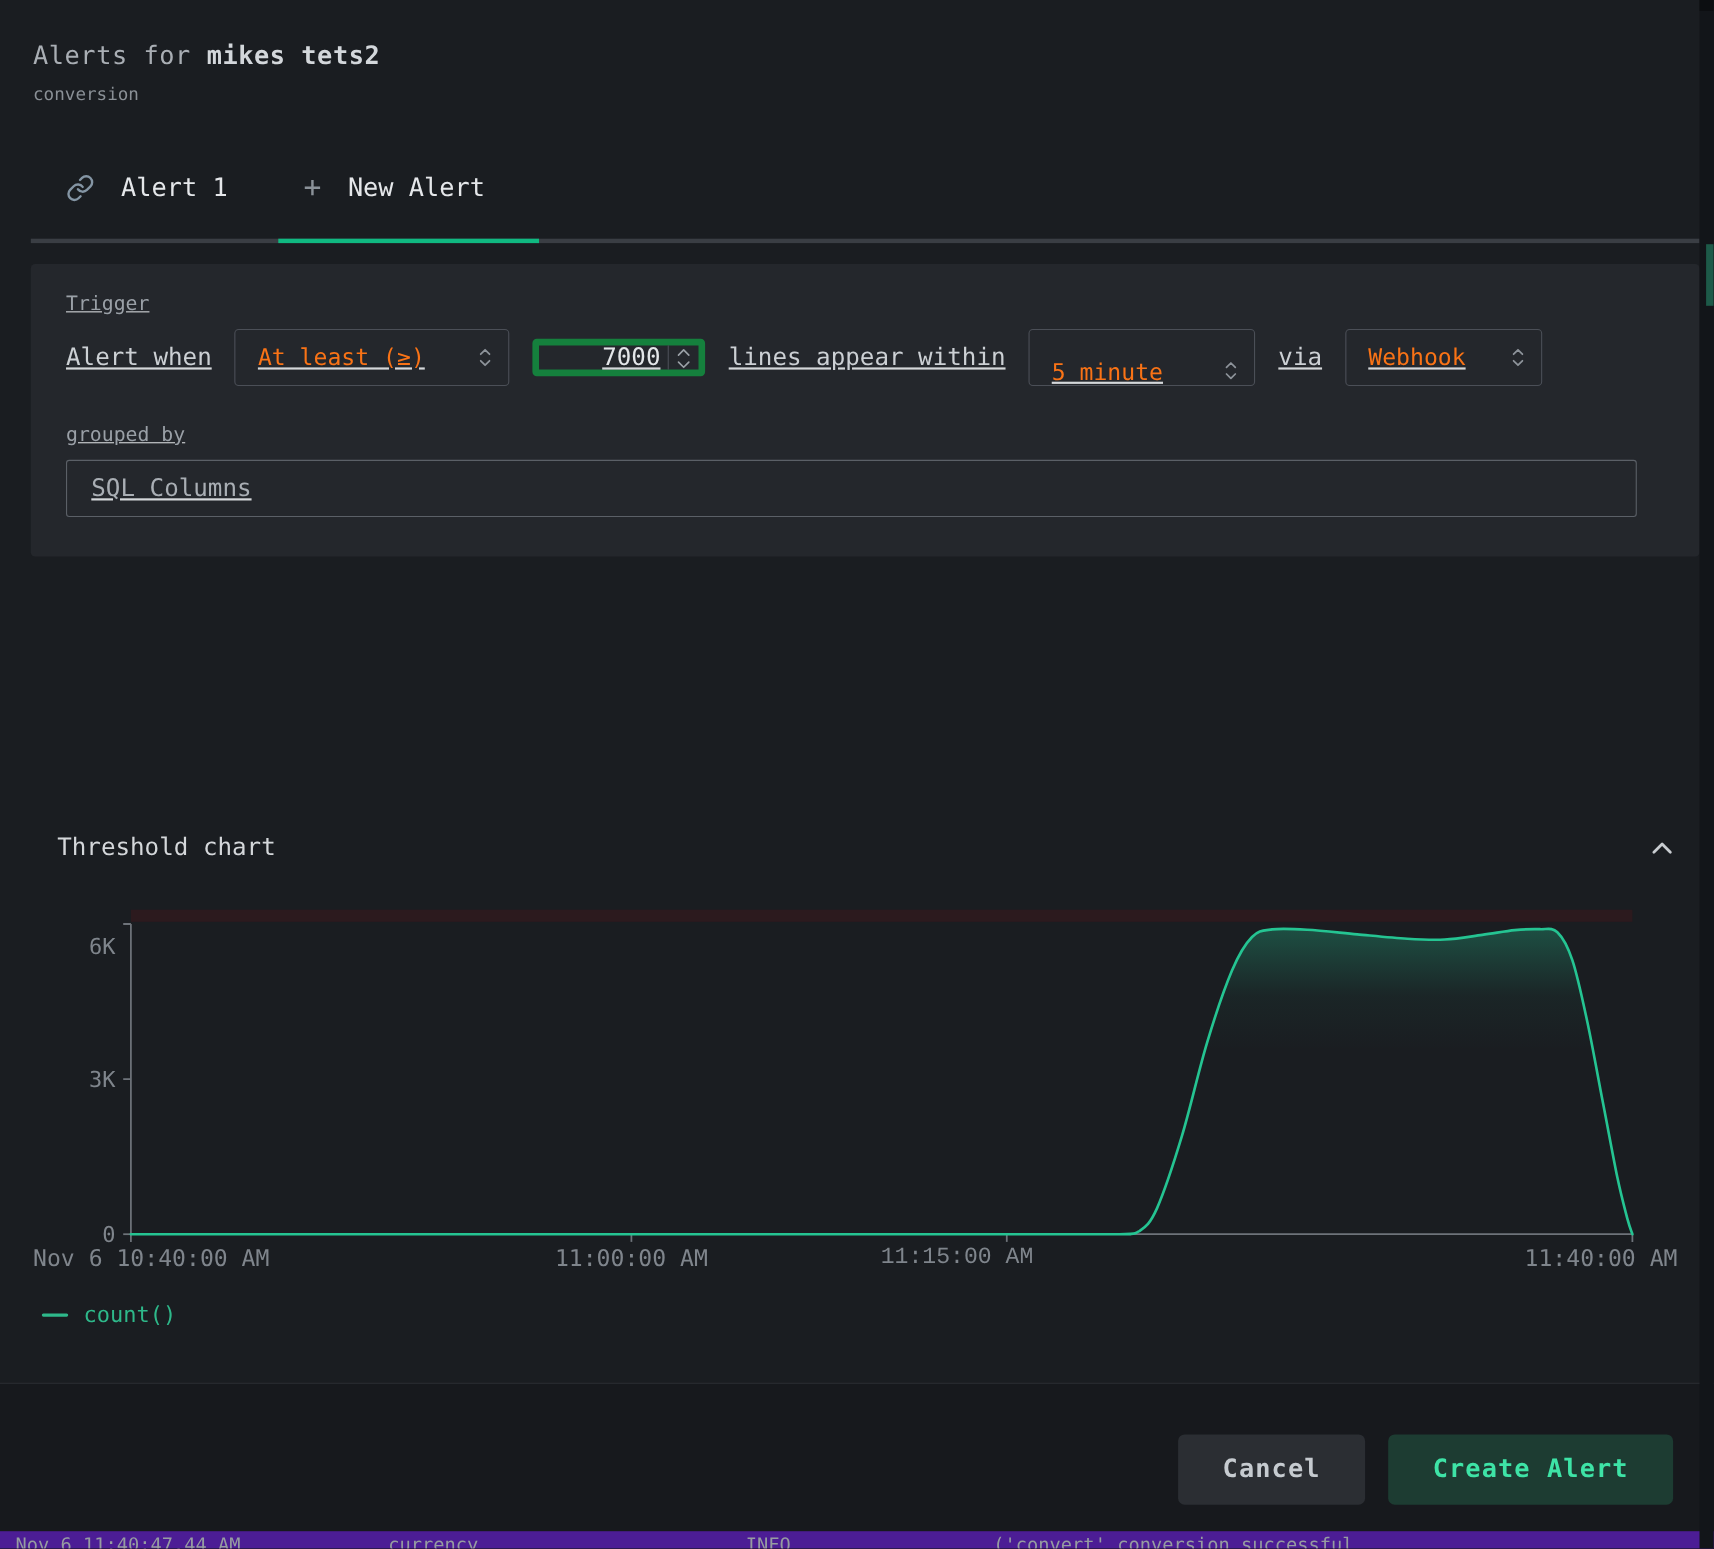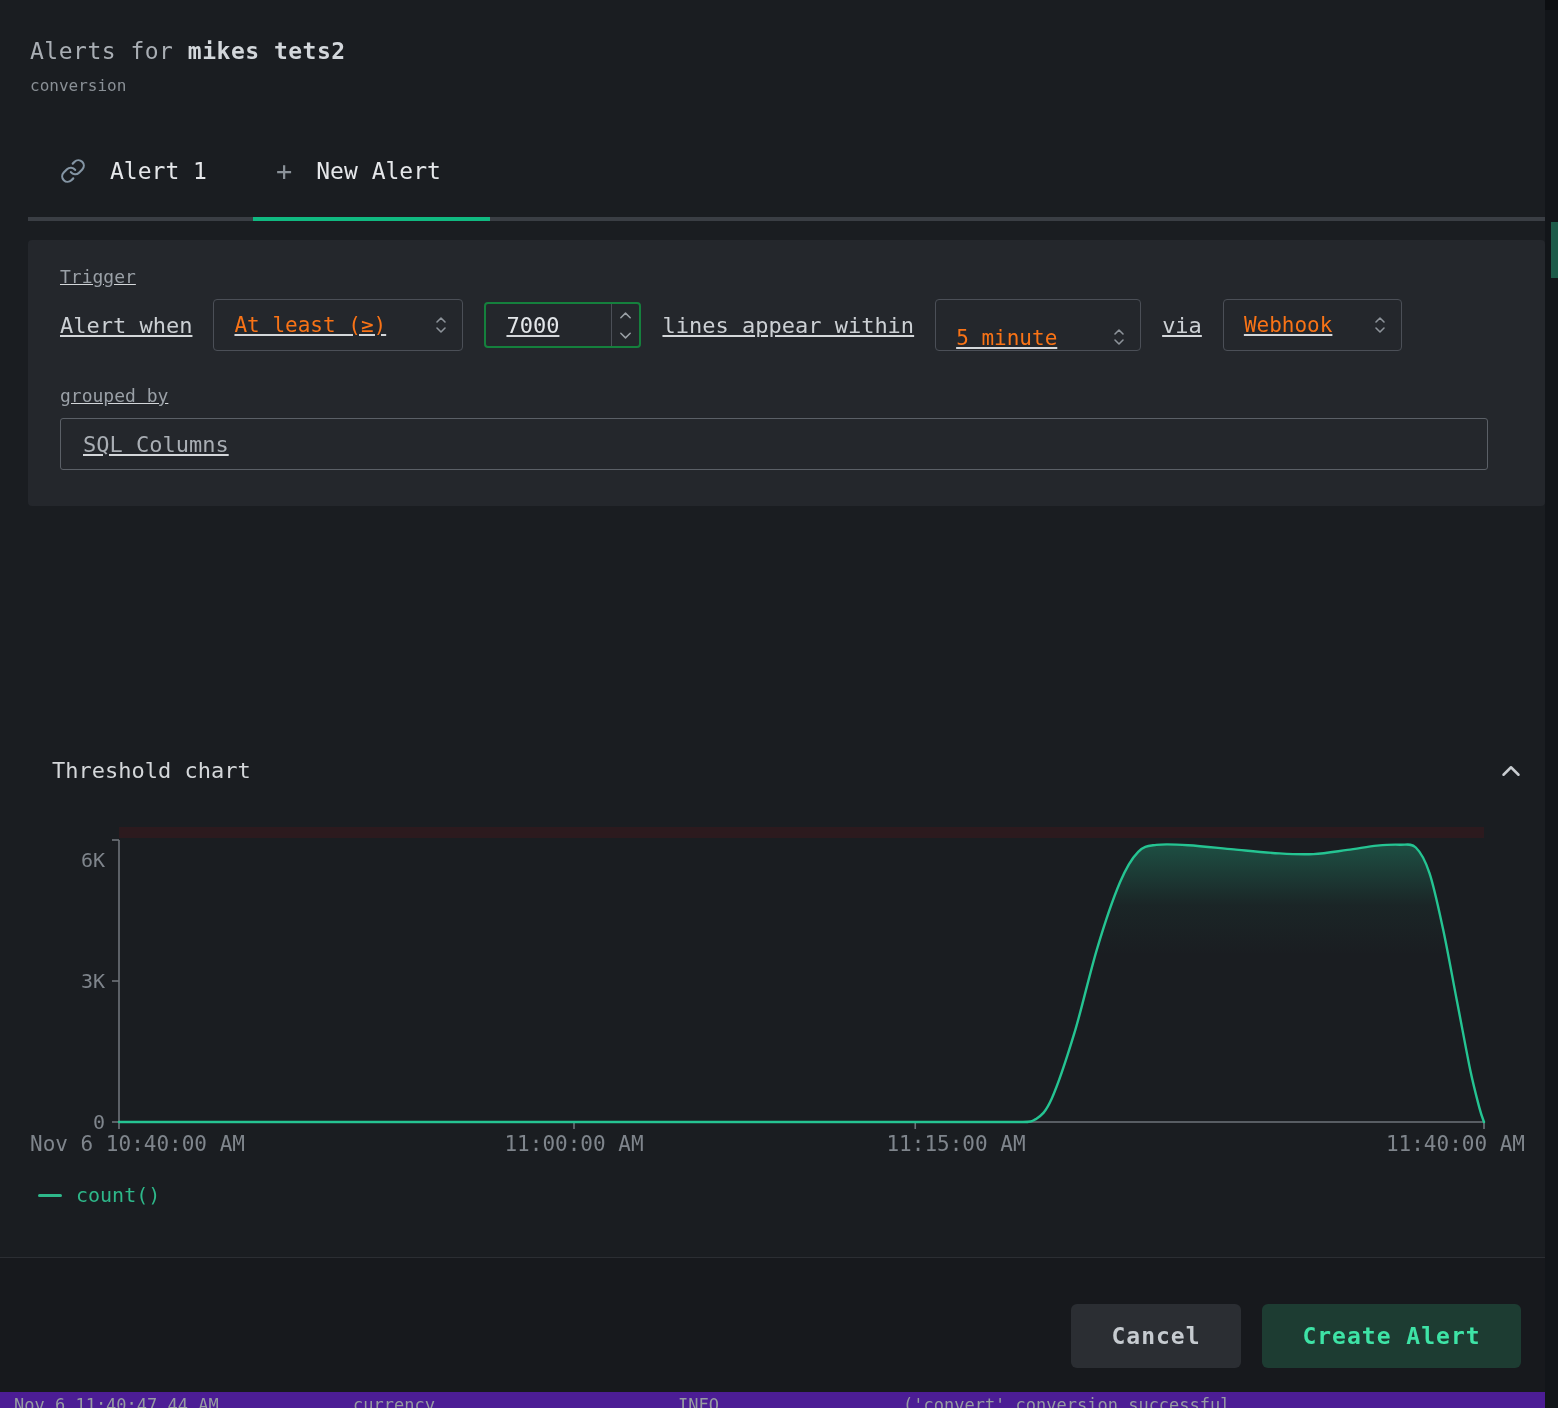--- a/index.html
+++ b/index.html
@@ -23,21 +23,21 @@
   .panel.sendto{top:524px;height:182px;}
   .sec-label{font-size:18px;color:#9aa0a7;}
   .trig-row{display:flex;align-items:center;gap:21px;margin-top:12px;}
   .row-text{font-size:22px;color:#ccd0d4;white-space:pre;}
   .select{display:flex;align-items:center;justify-content:space-between;height:52px;border:1px solid #4b4f57;
     border-radius:4px;padding:0 12px 0 20px;gap:14px;font-size:21px;color:#f97316;cursor:pointer;box-sizing:border-box;background:transparent;}
   .sel-threshold{width:250px;}
   .sel-window{width:206px;align-items:flex-end;}
   .sel-channel{width:179px;}
   .updown{width:18px;height:26px;color:#8d939a;flex:none;}
-  .numinput{display:flex;height:46px;width:157px;border:2px solid #15803d;border-radius:4px;box-sizing:border-box;}
+  .numinput{display:flex;height:34px;width:157px;border:6px solid #15803d;border-radius:4px;box-sizing:border-box;padding-left:37px;}
   .numval{flex:1;display:flex;align-items:center;padding-left:20px;font-size:22px;color:#e3e6e9;}
   .stepper{width:27px;border-left:1px solid #4b4f57;display:flex;flex-direction:column;}
   .step{flex:1;display:flex;align-items:center;justify-content:center;color:#9aa0a6;cursor:pointer;}
   .step svg{width:15px;height:12px;}
   .grp-label{margin-top:34px;font-size:18px;color:#9aa0a7;}
   .text-input{margin-top:12px;height:52px;width:1428px;border:1px solid #5b6067;border-radius:3px;display:flex;
     align-items:center;padding:0 22px;font-size:22px;color:#a9aeb4;box-sizing:border-box;cursor:text;}
   .send-row{display:flex;align-items:center;margin-top:12px;}
   .webhook-select{width:1121px;border-color:#5b6067;border-radius:3px;color:#b4b9be;font-size:22px;}
   .add-webhook{margin-left:62px;font-size:22px;font-weight:bold;color:#cfd3d7;cursor:pointer;letter-spacing:1px;}
@@ -168,21 +168,21 @@
         <line x1="574" y1="302" x2="574" y2="309" stroke="#6e737a" stroke-width="1.6"></line>
         <line x1="915.25" y1="302" x2="915.25" y2="309" stroke="#6e737a" stroke-width="1.6"></line>
         <line x1="1484" y1="302" x2="1484" y2="309" stroke="#6e737a" stroke-width="1.6"></line>
         <path d="M119.0,302.0C255.5,302.0 788.2,302.0 938.0,302.0C1087.8,302.0 1001.3,302.0 1017.6,302.0C1033.9,301.5 1030.1,302.0 1035.8,299.2C1041.5,295.3 1045.3,292.9 1051.8,278.5C1058.2,264.1 1066.9,237.8 1074.5,212.7C1082.1,187.6 1089.7,153.2 1097.3,128.1C1104.8,103.0 1113.2,78.4 1120.0,62.3C1126.8,46.2 1132.1,38.0 1138.2,31.8C1144.3,25.5 1148.1,26.0 1156.4,24.9C1164.7,23.8 1175.4,24.4 1188.3,25.2C1201.1,25.9 1218.6,28.0 1233.8,29.4C1248.9,30.8 1266.0,32.6 1279.3,33.4C1292.5,34.2 1302.0,34.7 1313.4,34.1C1324.8,33.5 1336.9,31.3 1347.5,29.9C1358.1,28.5 1368.4,26.5 1377.1,25.6C1385.8,24.8 1393.4,24.4 1399.8,24.7C1406.3,25.0 1410.8,22.8 1415.8,27.5C1420.7,32.2 1424.9,39.3 1429.4,52.9C1434.0,66.5 1438.5,88.1 1443.1,109.3C1447.6,130.4 1452.2,156.3 1456.7,179.8C1461.3,203.3 1466.6,232.3 1470.3,250.3C1474.1,268.3 1477.2,279.3 1479.4,287.9C1481.7,296.5 1483.2,299.6 1484.0,302.0" fill="none" stroke="#25c492" stroke-width="2.4" stroke-linejoin="round" stroke-linecap="round"></path>
       </svg>
       <div class="ylabel" style="top: 290px;">0</div>
       <div class="ylabel" style="top: 149px;">3K</div>
       <div class="ylabel" style="top: 8px; margin-top: 20px;">6K</div>
       <div class="xlabel" style="left: 30px;">Nov 6 10:40:00 AM</div>
       <div class="xlabel" style="left: 484px; width: 180px; text-align: center;">11:00:00 AM</div>
-      <div class="xlabel" style="left: 866px; width: 180px; text-align: center;">11:15:00 AM</div>
+      <div class="xlabel" style="left: 780px; width: 180px; text-align: center; font-family: Liberation Mono, monospace;">11:15:00 AM</div>
       <div class="xlabel" style="right: 33px;">11:40:00 AM</div>
     </div>
   <div class="legend">
     <span class="dash" style="background: rgb(46, 184, 138);"></span>
     <span class="lbl" style="color: rgb(46, 184, 138);">count()</span>
   </div>
 
   <div class="footer">
     <button class="btn btn-create">Create Alert</button>
     <button class="btn btn-cancel">Cancel</button>

